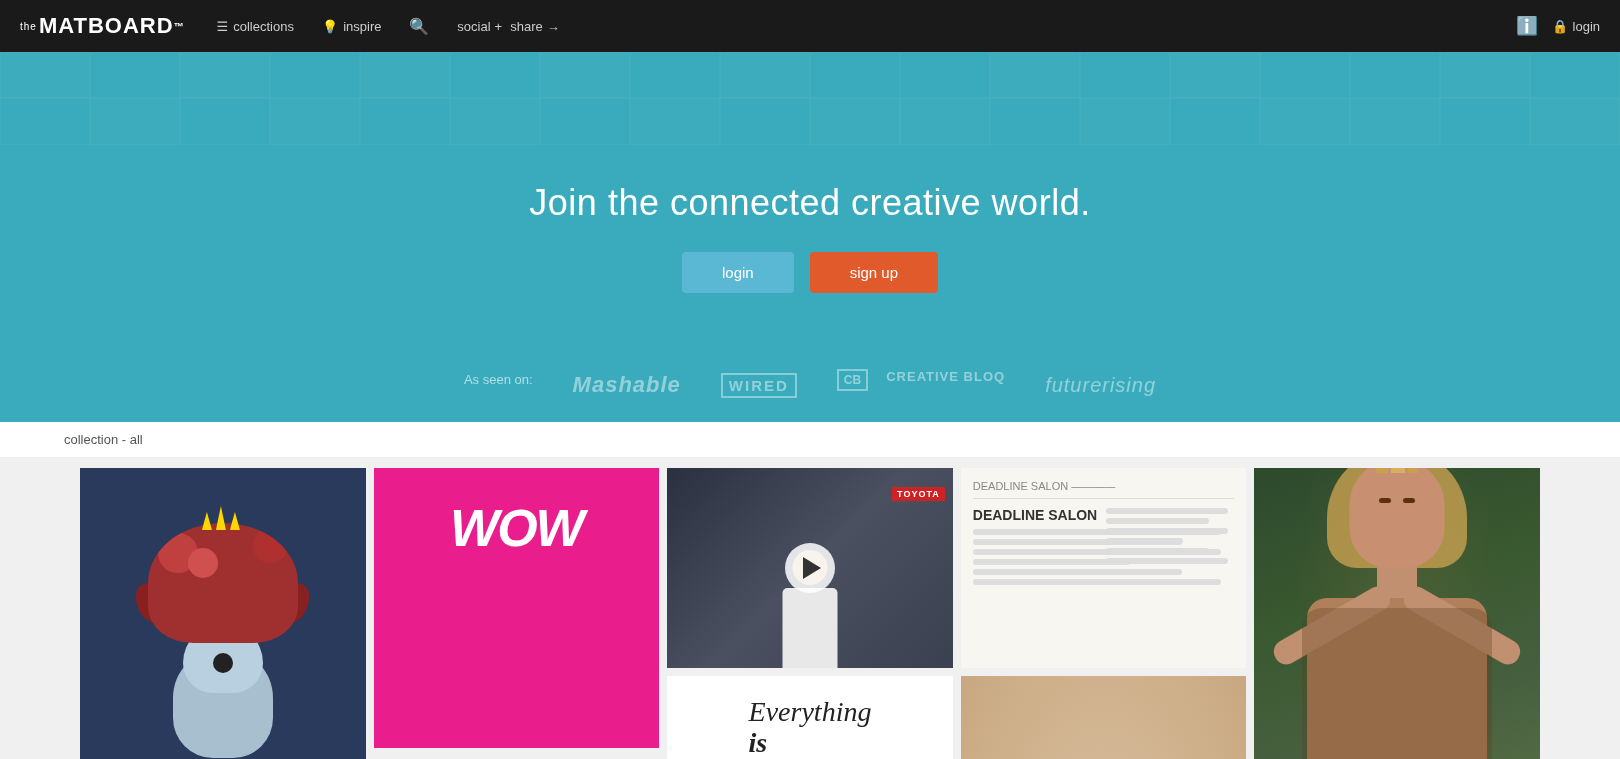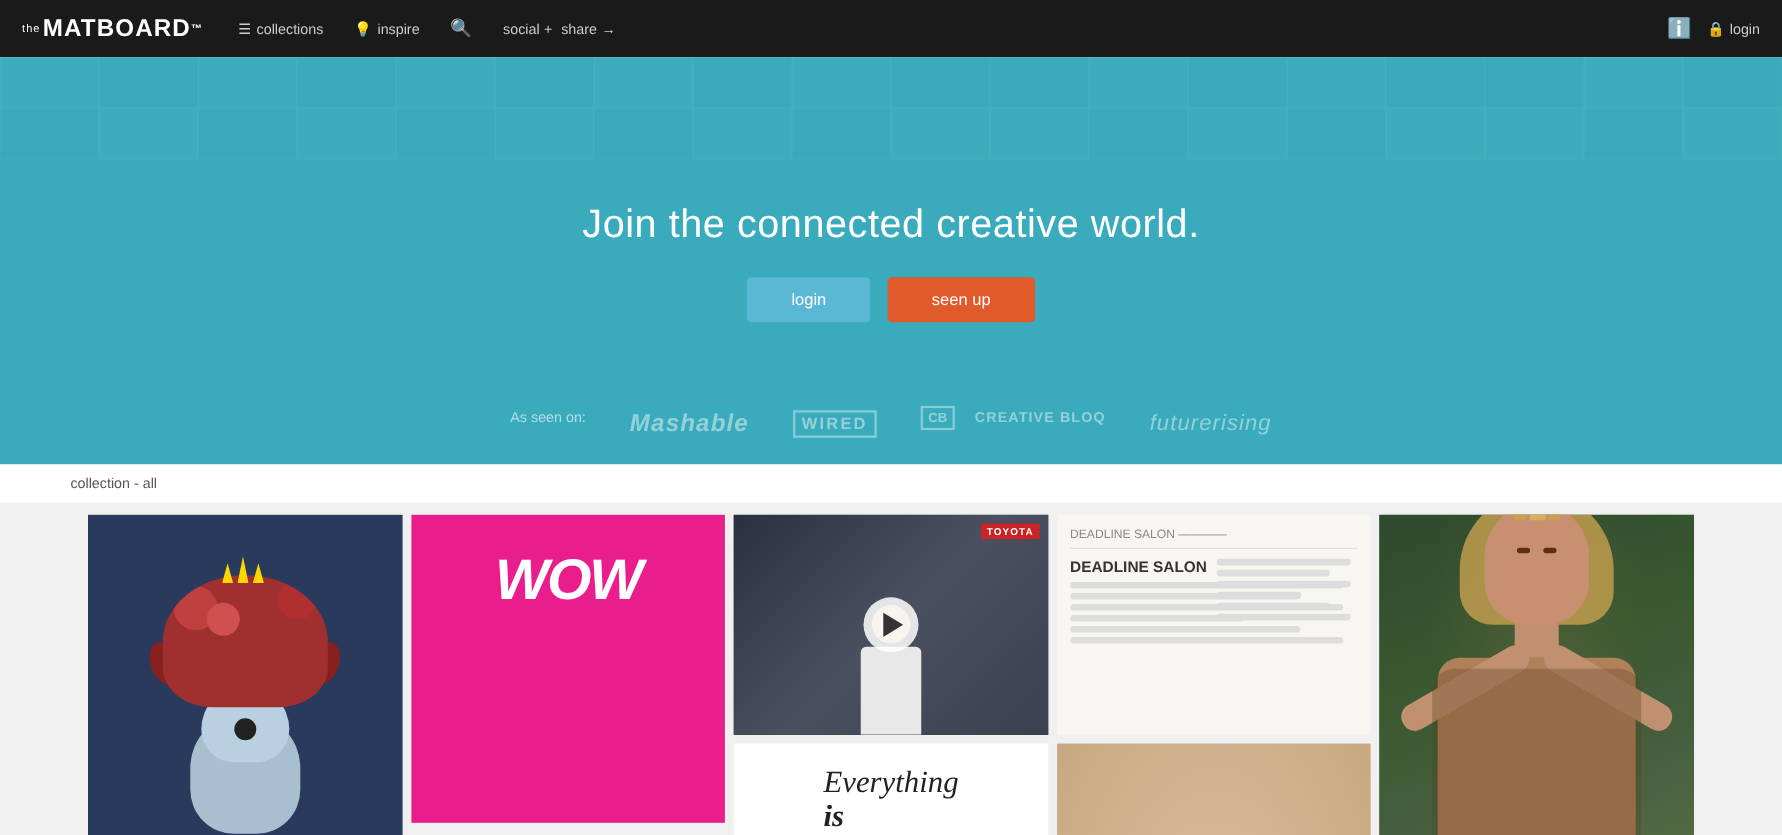--- a/index.html
+++ b/index.html
@@ -183,21 +183,21 @@
       padding: 2px 6px;
       letter-spacing: 2px;
     }
     .press-logo.futurerising {
       font-size: 20px;
       font-style: italic;
       font-weight: normal;
     }
     .creativebloq-wrapper {
       display: flex;
-      align-items: center;
+      align-items: flex-start;
       gap: 18px;
       color: rgba(255,255,255,0.45);
     }
     .cb-box {
       border: 2px solid rgba(255,255,255,0.4);
       padding: 2px 5px;
       font-size: 12px;
       font-weight: bold;
     }
 
@@ -390,21 +390,21 @@
       background: #ddd;
       border-radius: 3px;
     }
     .doc-line.short { width: 60%; }
     .doc-line.medium { width: 80%; }
     .doc-line.long { width: 95%; }
 
     
     .toyota-label {
       position: absolute;
-      top: 8px;
+      top: 19px;
       right: 8px;
       background: rgba(220, 30, 30, 0.9);
       color: white;
       font-size: 9px;
       padding: 2px 5px;
       font-weight: bold;
       letter-spacing: 1px;
     }
     .person-head {
       width: 35px;
@@ -494,21 +494,21 @@
     <div class="hero-grid-cell filled"></div>
     <div class="hero-grid-cell filled"></div>
     <div class="hero-grid-cell"></div>
     <div class="hero-grid-cell filled"></div>
   </div>
 
   <div class="hero-content">
     <h1 class="hero-title">Join the connected creative world.</h1>
     <div class="hero-buttons">
       <button class="btn-login">login</button>
-      <button class="btn-signup">seen up</button>
+      <button class="btn-signup">sign up</button>
     </div>
   </div>
 
   <div class="as-seen-on">
     <span class="as-seen-label">As seen on:</span>
     <span class="press-logo mashable">Mashable</span>
     <span class="press-logo wired">WIRED</span>
     <div class="creativebloq-wrapper">
       <span class="cb-box">CB</span>
       <span style="font-size:13px;letter-spacing:1px;font-weight:bold;">CREATIVE BLOQ</span>

